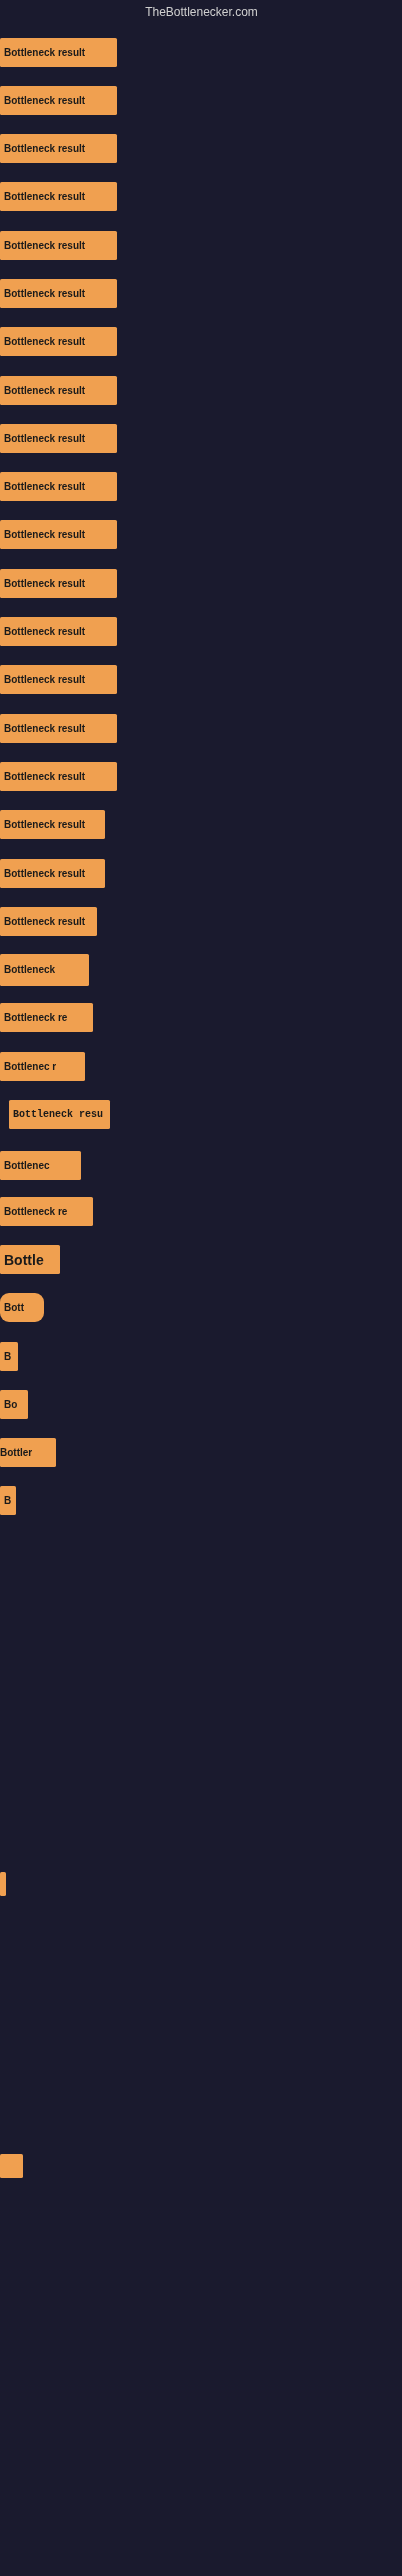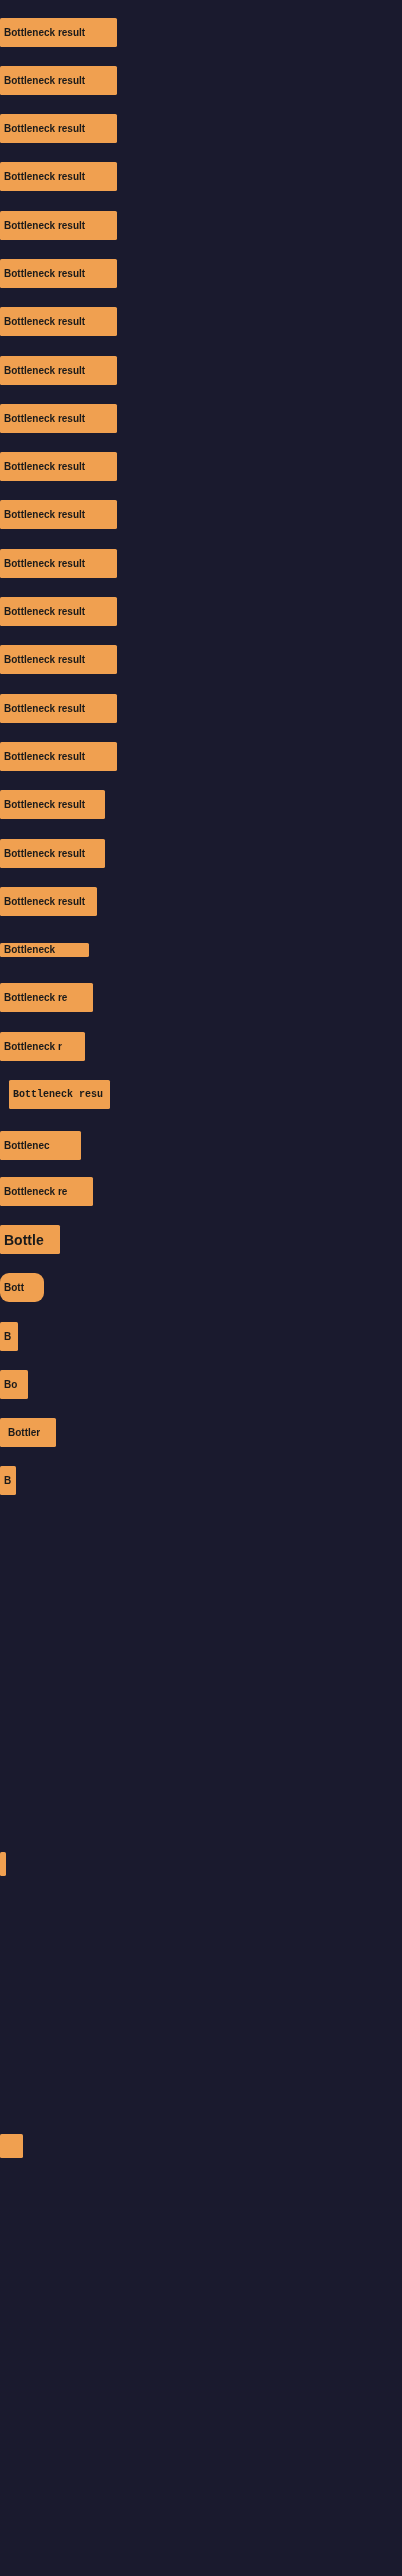--- a/index.html
+++ b/index.html
@@ -13,20 +13,21 @@
       background-color: #1a1a2e;
       font-family: Arial, sans-serif;
       position: relative;
     }
   </style>
 </head>
 <body>
 
 <div style="width:403px; min-height:2576px; background:#1a1a2e; position:relative;">
 
+  <div style="text-align:center; color:#d0d0d0; font-size:12px; padding:4.8px 0 1.6px 0;">TheBottlenecker.com</div>
 
   <div id="bars-area" style="position:relative; width:100%; height:1530px;">
       <div style="position: absolute; top: 14.5px; left: 0px; height: 35px; display: flex; align-items: center;">
         <div style="width: 117px; height: 29px; background: rgb(240, 160, 80); border-radius: 1.6px; display: flex; align-items: center; padding-left: 4px; overflow: hidden;">
           <span style="color: rgb(26, 26, 26); font-size: 10px; font-weight: bold; white-space: nowrap; overflow: hidden;">Bottleneck result</span>
         </div>
       </div>
       <div style="position: absolute; top: 63px; left: 0px; height: 35px; display: flex; align-items: center;">
         <div style="width: 117px; height: 29px; background: rgb(240, 160, 80); border-radius: 1.6px; display: flex; align-items: center; padding-left: 4px; overflow: hidden;">
           <span style="color: rgb(26, 26, 26); font-size: 10px; font-weight: bold; white-space: nowrap; overflow: hidden;">Bottleneck result</span>
@@ -111,32 +112,32 @@
         <div style="width: 105px; height: 29px; background: rgb(240, 160, 80); border-radius: 1.6px; display: flex; align-items: center; padding-left: 4px; overflow: hidden;">
           <span style="color: rgb(26, 26, 26); font-size: 10px; font-weight: bold; white-space: nowrap; overflow: hidden;">Bottleneck result</span>
         </div>
       </div>
       <div style="position: absolute; top: 884px; left: 0px; height: 35px; display: flex; align-items: center;">
         <div style="width: 97px; height: 29px; background: rgb(240, 160, 80); border-radius: 1.6px; display: flex; align-items: center; padding-left: 4px; overflow: hidden;">
           <span style="color: rgb(26, 26, 26); font-size: 10px; font-weight: bold; white-space: nowrap; overflow: hidden;">Bottleneck result</span>
         </div>
       </div>
       <div style="position: absolute; top: 932px; left: 0px; height: 35px; display: flex; align-items: center;">
-        <div style="width: 89px; height: 14px; background: rgb(240, 160, 80); border-radius: 1.6px; display: flex; align-items: center; padding-left: 4px; overflow: hidden;">
+        <div style="width: 89px; height: 32px; background: rgb(240, 160, 80); border-radius: 1.6px; display: flex; align-items: center; padding-left: 4px; overflow: hidden;">
           <span style="color: rgb(26, 26, 26); font-size: 10px; font-weight: bold; white-space: nowrap; overflow: hidden;">Bottleneck</span>
         </div>
       </div>
       <div style="position: absolute; top: 980px; left: 0px; height: 35px; display: flex; align-items: center;">
         <div style="width: 93px; height: 29px; background: rgb(240, 160, 80); border-radius: 1.6px; display: flex; align-items: center; padding-left: 4px; overflow: hidden;">
           <span style="color: rgb(26, 26, 26); font-size: 10px; font-weight: bold; white-space: nowrap; overflow: hidden;">Bottleneck re</span>
         </div>
       </div>
       <div style="position: absolute; top: 1029px; left: 0px; height: 35px; display: flex; align-items: center;">
         <div style="width: 85px; height: 29px; background: rgb(240, 160, 80); border-radius: 1.6px; display: flex; align-items: center; padding-left: 4px; overflow: hidden;">
-          <span style="color: rgb(26, 26, 26); font-size: 10px; font-weight: bold; white-space: nowrap; overflow: hidden;">Bottleneck r</span>
+          <span style="color: rgb(26, 26, 26); font-size: 10px; font-weight: bold; white-space: nowrap; overflow: hidden;">Bottlenec r</span>
         </div>
       </div>
       <div style="position: absolute; top: 1077px; left: 9px; height: 35px; display: flex; align-items: center; font-family: Liberation Mono, monospace;">
         <div style="width: 101px; height: 29px; background: rgb(240, 160, 80); border-radius: 1.6px; display: flex; align-items: center; padding-left: 4px; overflow: hidden;">
           <span style="color: rgb(26, 26, 26); font-size: 10px; font-weight: bold; white-space: nowrap; overflow: hidden;">Bottleneck resu</span>
         </div>
       </div>
       <div style="position: absolute; top: 1125px; left: 0px; height: 35px; display: flex; align-items: flex-end;">
         <div style="width: 81px; height: 29px; background: rgb(240, 160, 80); border-radius: 1.6px; display: flex; align-items: center; padding-left: 4px; overflow: hidden;">
           <span style="color: rgb(26, 26, 26); font-size: 10px; font-weight: bold; white-space: nowrap; overflow: hidden;">Bottlenec</span>
@@ -161,21 +162,21 @@
         <div style="width: 17.7px; height: 29px; background: rgb(240, 160, 80); border-radius: 1.6px; display: flex; align-items: center; padding-left: 4px; overflow: hidden;">
           <span style="color: rgb(26, 26, 26); font-size: 10px; font-weight: bold; white-space: nowrap; overflow: hidden;">B</span>
         </div>
       </div>
       <div style="position: absolute; top: 1367px; left: 0px; height: 35px; display: flex; align-items: center;">
         <div style="width: 28px; height: 29px; background: rgb(240, 160, 80); border-radius: 1.6px; display: flex; align-items: center; padding-left: 4px; overflow: hidden;">
           <span style="color: rgb(26, 26, 26); font-size: 10px; font-weight: bold; white-space: nowrap; overflow: hidden;">Bo</span>
         </div>
       </div>
       <div style="position: absolute; top: 1415px; left: 0px; height: 35px; display: flex; align-items: center;">
-        <div style="width: 56px; height: 29px; background: rgb(240, 160, 80); border-radius: 1.6px; display: flex; align-items: center; padding-left: 8px; overflow: hidden;">
+        <div style="width: 56px; height: 29px; background: rgb(240, 160, 80); border-radius: 1.6px; display: flex; align-items: center; padding-left: 0; overflow: hidden;">
           <span style="color: rgb(26, 26, 26); font-size: 10px; font-weight: bold; white-space: nowrap; overflow: hidden;">Bottler</span>
         </div>
       </div>
       <div style="position: absolute; top: 1463px; left: 0px; height: 35px; display: flex; align-items: center;">
         <div style="width: 16px; height: 29px; background: rgb(240, 160, 80); border-radius: 1.6px; display: flex; align-items: center; padding-left: 4px; overflow: hidden;">
           <span style="color: rgb(26, 26, 26); font-size: 10px; font-weight: bold; white-space: nowrap; overflow: hidden;">B</span>
         </div>
       </div>
     </div>
 

